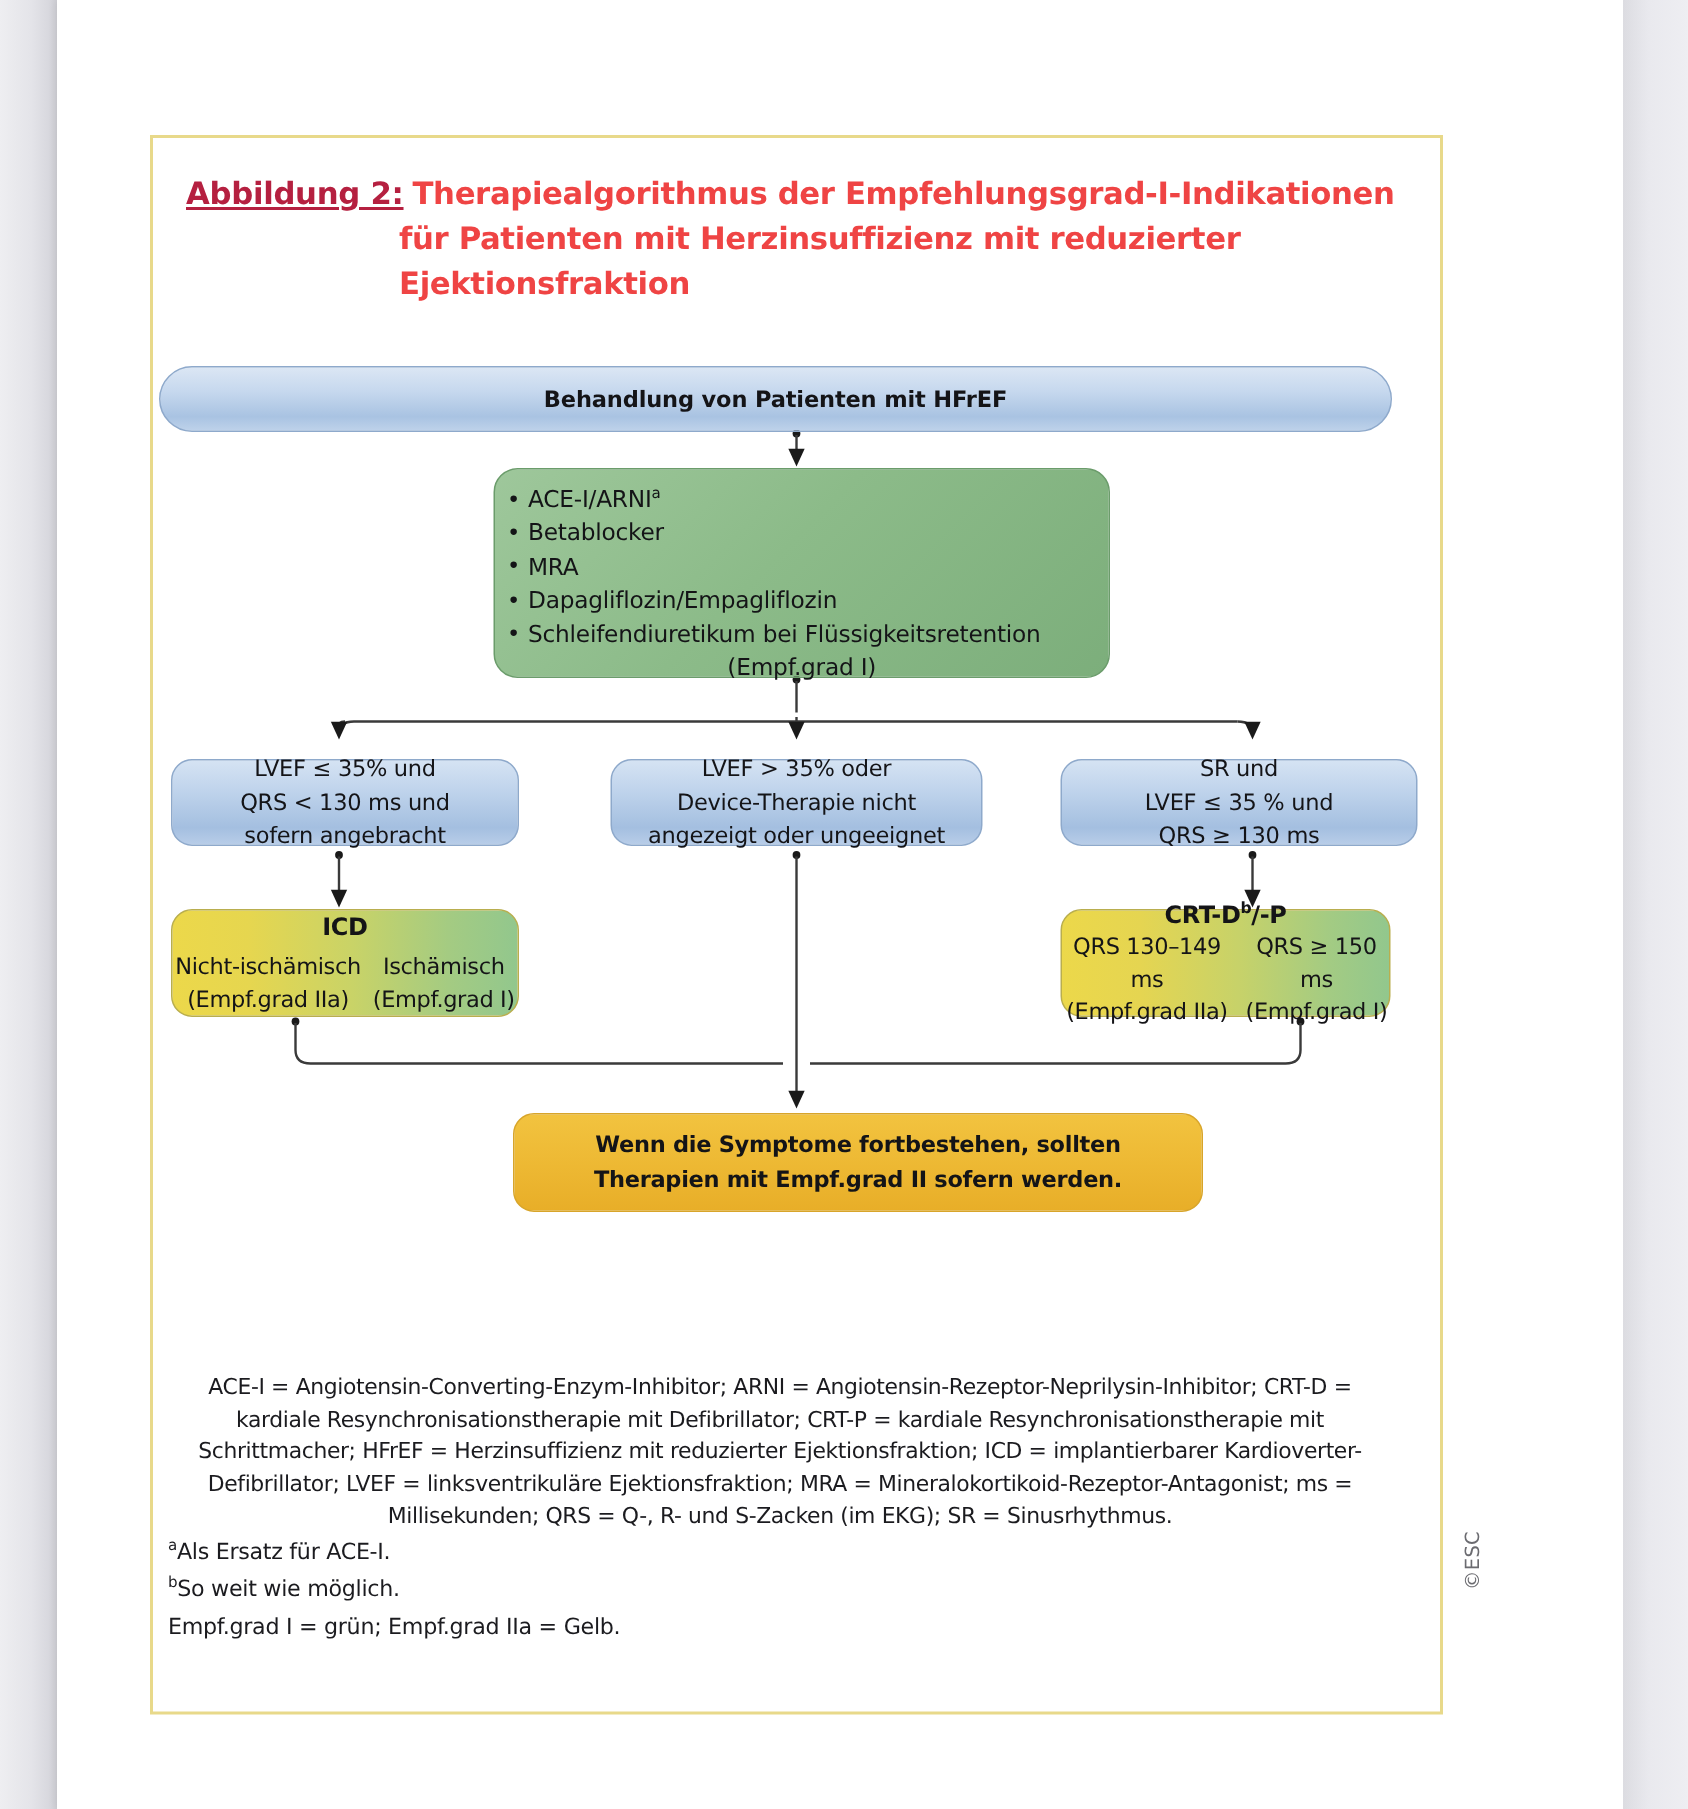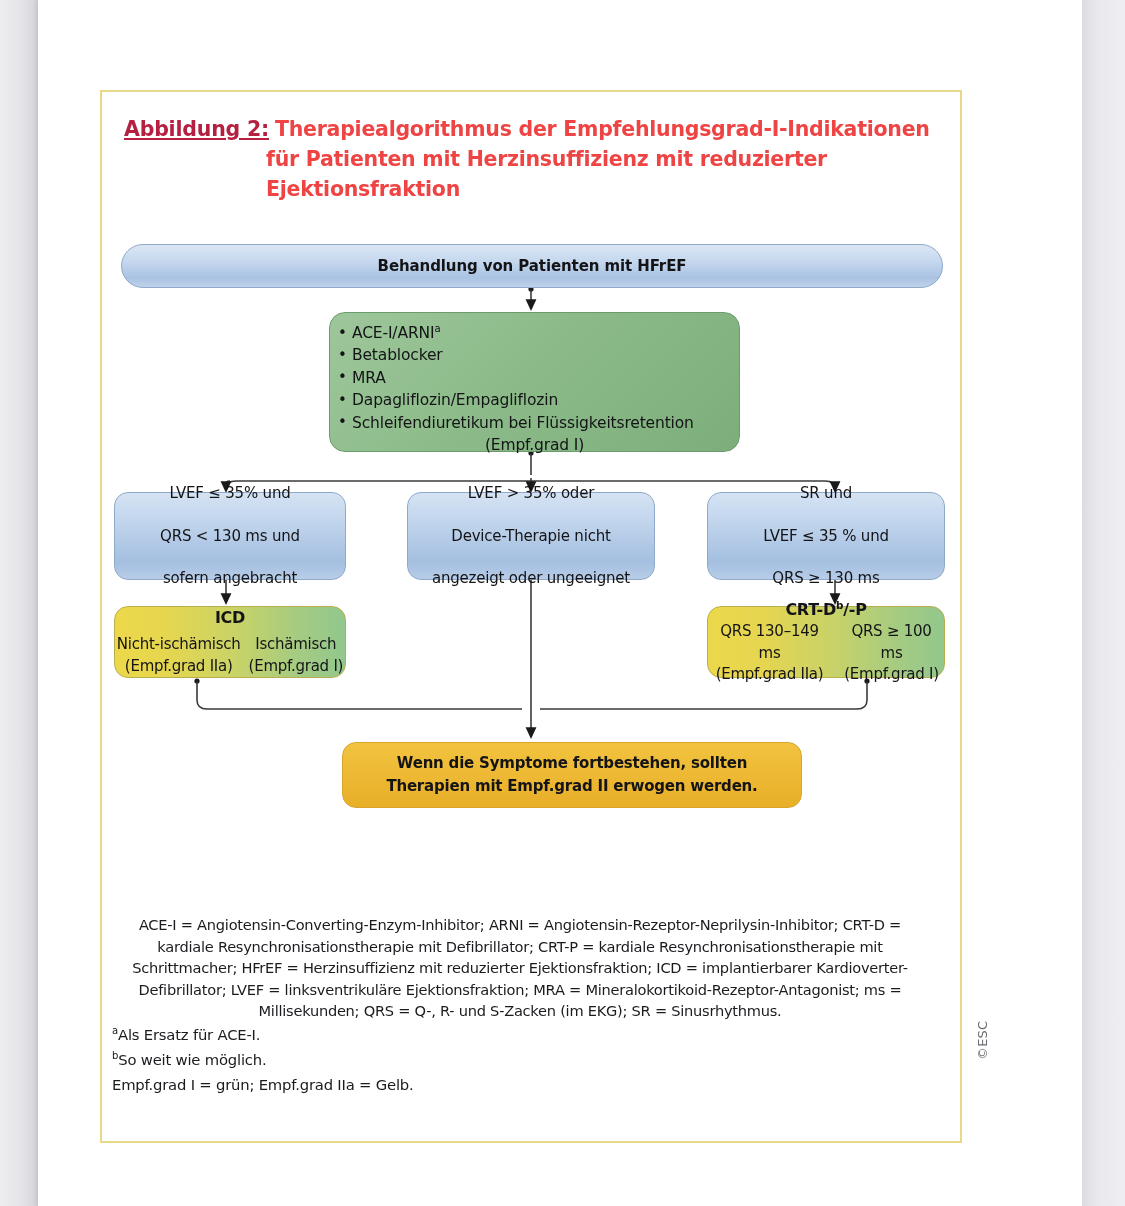--- a/index.html
+++ b/index.html
@@ -76,21 +76,21 @@
     flex-direction: column;
     align-items: center;
     justify-content: center;
     text-align: center;
     color: #141417;
     z-index: 2;
   }
 
   
   #node-top {
-    left: 19px; top: 152px; width: 822px; height: 44px;
+    left: 4px; top: 152px; width: 822px; height: 44px;
     border-radius: 22px;
     border: 1px solid #8ea9cb;
     background: linear-gradient(to bottom, #dbe6f4 0%, #c6d8ee 38%, #a9c3e2 78%, #bed2ea 100%);
     font-size: 15px; font-weight: bold; letter-spacing: -0.1px;
   }
 
   
   #node-meds {
     left: 227px; top: 220px; width: 411px; height: 140px;
     border-radius: 16px;
@@ -121,44 +121,44 @@
     text-align: center;
     font-size: 15.5px;
     line-height: 22px;
     letter-spacing: -0.15px;
     margin-top: 0px;
   }
   sup { font-size: 0.65em; vertical-align: super; line-height: 0; }
 
   
   .node-blue {
-    top: 400px; height: 88px;
+    top: 414px; height: 58px;
     border-radius: 14px;
     border: 1px solid #8ea9cb;
     background: linear-gradient(to bottom, #d5e3f3 0%, #c0d4ec 35%, #a4bfe0 80%, #b8cde8 100%);
-    font-size: 15px; line-height: 22.5px; letter-spacing: -0.2px; gap: 20px;
+    font-size: 15px; line-height: 22.5px; letter-spacing: -0.2px;
   }
   #node-blue-left   { left: 12px;  width: 232px; }
   #node-blue-mid    { left: 305px; width: 248px; }
   #node-blue-right  { left: 605px; width: 238px; }
 
   
   .node-device {
     top: 514px; height: 72px;
     border-radius: 14px;
     border: 1px solid #b9ae4e;
     font-size: 15px; line-height: 21.5px; letter-spacing: -0.25px;
   }
   #node-icd {
     left: 12px; width: 232px;
     background: linear-gradient(to right, #ecd84a 0%, #e6d64f 22%, #c9d367 52%, #a4cb82 80%, #92c78d 100%);
     justify-content: space-between;
   }
   #node-crt {
-    left: 605px; width: 238px;
+    left: 605px; width: 220px;
     background: linear-gradient(to right, #ecd84a 0%, #e5d551 24%, #c7d269 54%, #a3cb83 82%, #92c78d 100%);
   }
   .device-title { font-weight: bold; font-size: 16px; margin-bottom: 1px; }
   .device-cols {
     display: flex; justify-content: center; gap: 8px; width: 100%;
   }
   .device-col { text-align: center; }
 
   
   #node-bottom {
@@ -302,29 +302,29 @@
     </div>
 
     <div class="node node-device" id="node-crt">
       <div class="device-title"><span>CRT-D</span><sup>b</sup><span>/-P</span></div>
       <div class="device-cols">
         <div class="device-col">
           <div>QRS 130–149 ms</div>
           <div>(Empf.grad IIa)</div>
         </div>
         <div class="device-col">
-          <div>QRS ≥ 100 ms</div>
+          <div>QRS ≥ 150 ms</div>
           <div>(Empf.grad I)</div>
         </div>
       </div>
     </div>
 
     <div class="node" id="node-bottom">
       <span>Wenn die Symptome fortbestehen, sollten</span>
-      <span>Therapien mit Empf.grad II erwogen werden.</span>
+      <span>Therapien mit Empf.grad II sofern werden.</span>
     </div>
 
   </div>
 
   <div id="footnotes">
     <p id="abbrev">ACE-I = Angiotensin-Converting-Enzym-Inhibitor; ARNI = Angiotensin-Rezeptor-Neprilysin-Inhibitor; CRT-D = kardiale Resynchronisationstherapie mit Defibrillator; CRT-P = kardiale Resynchronisationstherapie mit Schrittmacher; HFrEF = Herzinsuffizienz mit reduzierter Ejektionsfraktion; ICD = implantierbarer Kardioverter-Defibrillator; LVEF = linksventrikuläre Ejektionsfraktion; MRA = Mineralokortikoid-Rezeptor-Antagonist; ms = Millisekunden; QRS = Q-, R- und S-Zacken (im EKG); SR = Sinusrhythmus.</p>
     <div class="note-line"><sup>a</sup><span>Als Ersatz für ACE-I.</span></div>
     <div class="note-line"><sup>b</sup><span>So weit wie möglich.</span></div>
     <div class="note-line">Empf.grad I = grün; Empf.grad IIa = Gelb.</div>
   </div>

